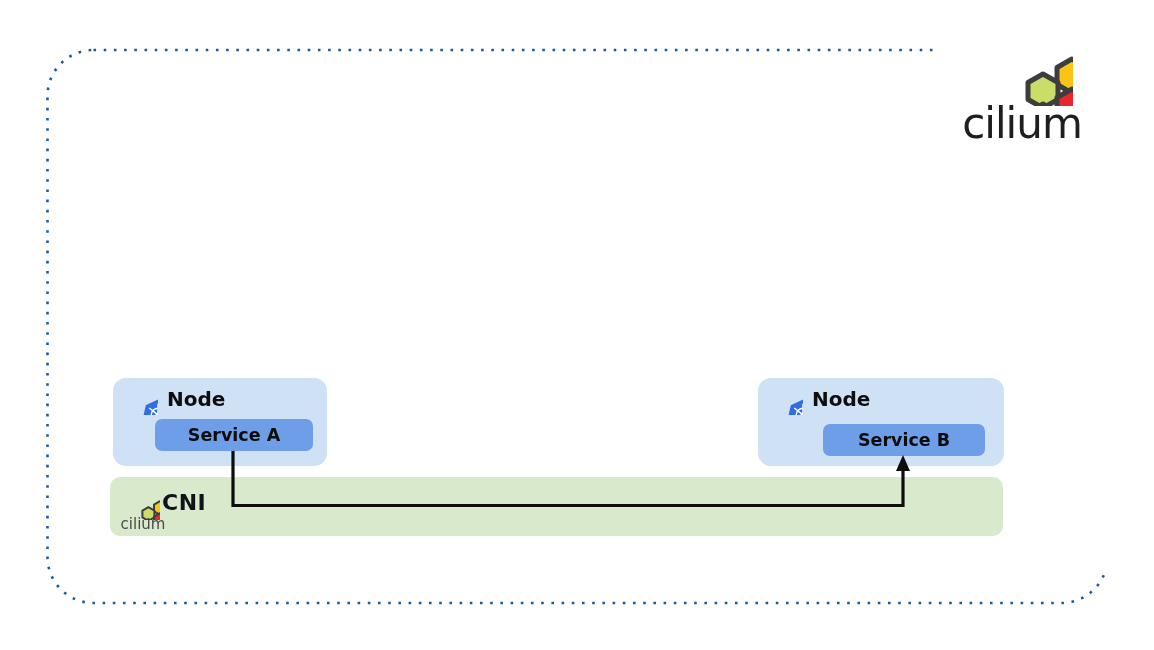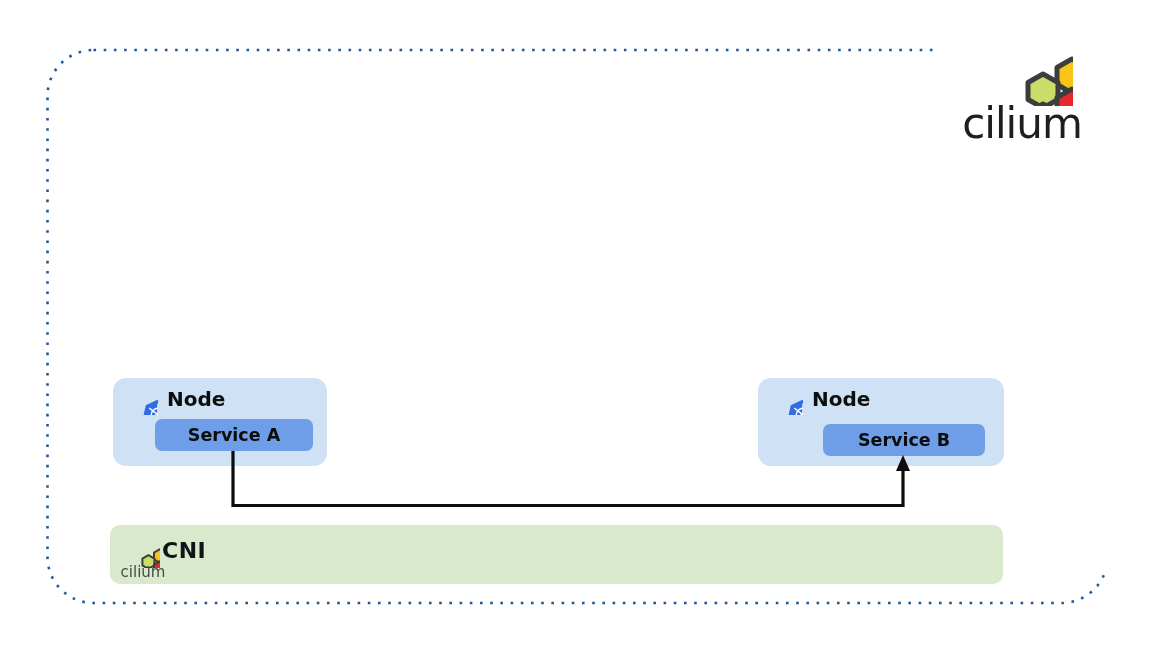--- a/index.html
+++ b/index.html
@@ -48,21 +48,21 @@
     display: flex; align-items: center; justify-content: center;
     font-size: 17.5px; font-weight: bold; color: #0c0c0c;
   }
   .service-a { left: 155px; top: 419px; width: 158px; height: 32px; }
   .service-b { left: 823px; top: 424px; width: 162px; height: 32px; }
 
   
   .cni-bar {
     position: absolute; z-index: 2;
     left: 110px; top: 477px; width: 893px; height: 59px;
-    background: #d9eacc; border-radius: 10px; margin-top: 48px;
+    background: #d9eacc; border-radius: 10px;
   }
   .cni-logo { position: absolute; left: 10px; top: 3px; }
   .cni-label {
     position: absolute; left: 52px; top: 13px;
     font-size: 22px; font-weight: bold; color: #101418; letter-spacing: 0.5px;
   }
   .cni-caption {
     position: absolute; left: 2px; top: 39px; width: 62px;
     text-align: center;
     font-size: 15px; color: #4a4a4a; line-height: 17px;

